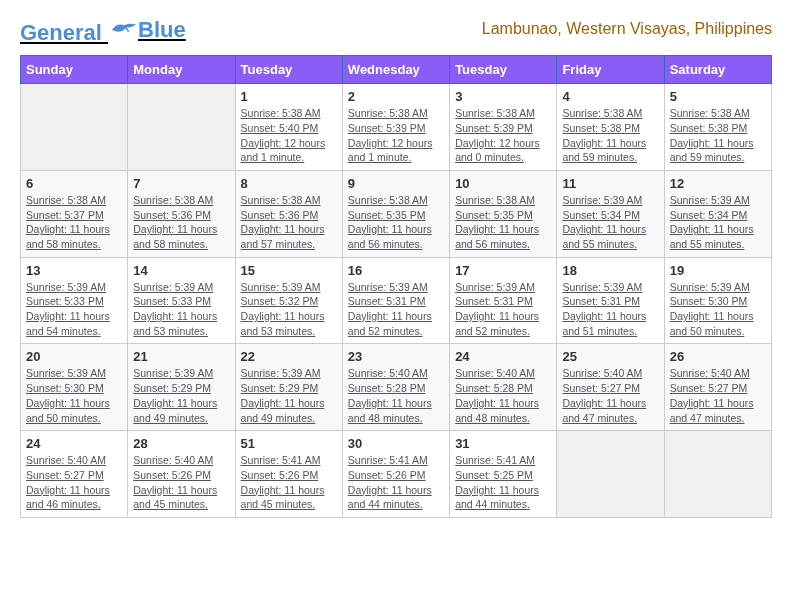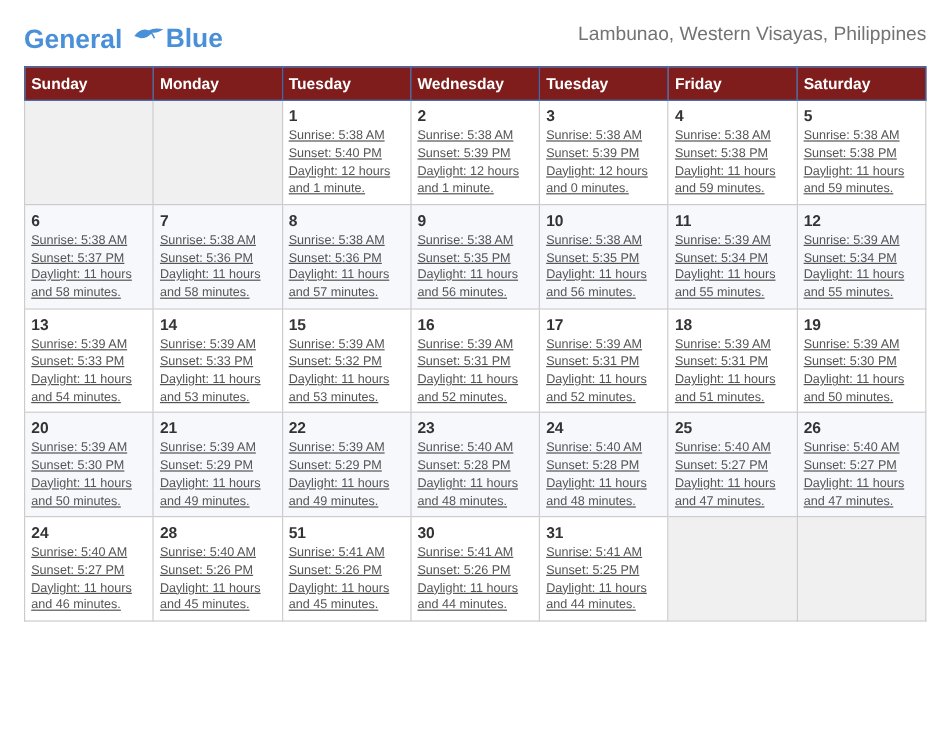--- a/index.html
+++ b/index.html
@@ -38,30 +38,30 @@
       text-align: right;
     }
     .month-title {
       font-size: 38px;
       font-weight: bold;
       color: #333;
       line-height: 1.1;
     }
     .location-title {
       font-size: 16px;
-      color: #737373;
+      color: #a16207;
       font-weight: normal;
     }
     table {
       width: 100%;
       border-collapse: collapse;
       font-size: 11px;
     }
     thead tr th {
-      background: #7f1d1d;
+      background: #8b5cf6;
       color: #fff;
       padding: 6px 5px;
       text-align: left;
       font-size: 13px;
       font-weight: bold;
       border: 1px solid #3a6ab0;
     }
     tbody tr td {
       border: 1px solid #ccc;
       vertical-align: top;
@@ -89,21 +89,21 @@
     td.empty {
       background: #f0f0f0;
     }
   </style>
 </head>
 <body>
 
 <div class="header">
   <div class="logo">
     <div>
-      <div style="display:flex;align-items:center;">
+      <div style="display:flex;align-items:flex-start;text-decoration:underline;">
         <div class="logo-text">
           <span>General</span>
           <svg class="logo-bird" viewBox="0 0 30 20">
             <path d="M2,10 Q8,2 15,5 Q20,2 28,4 Q22,8 18,7 Q14,12 8,12 Z" fill="#4a90d9"></path>
             <path d="M15,5 Q18,7 20,12" stroke="#4a90d9" stroke-width="1.5" fill="none"></path>
           </svg>
         </div>
         <div class="logo-text" style="color:#4a7fcb;margin-top:-2px;">
           <span>Blue</span>
         </div>

